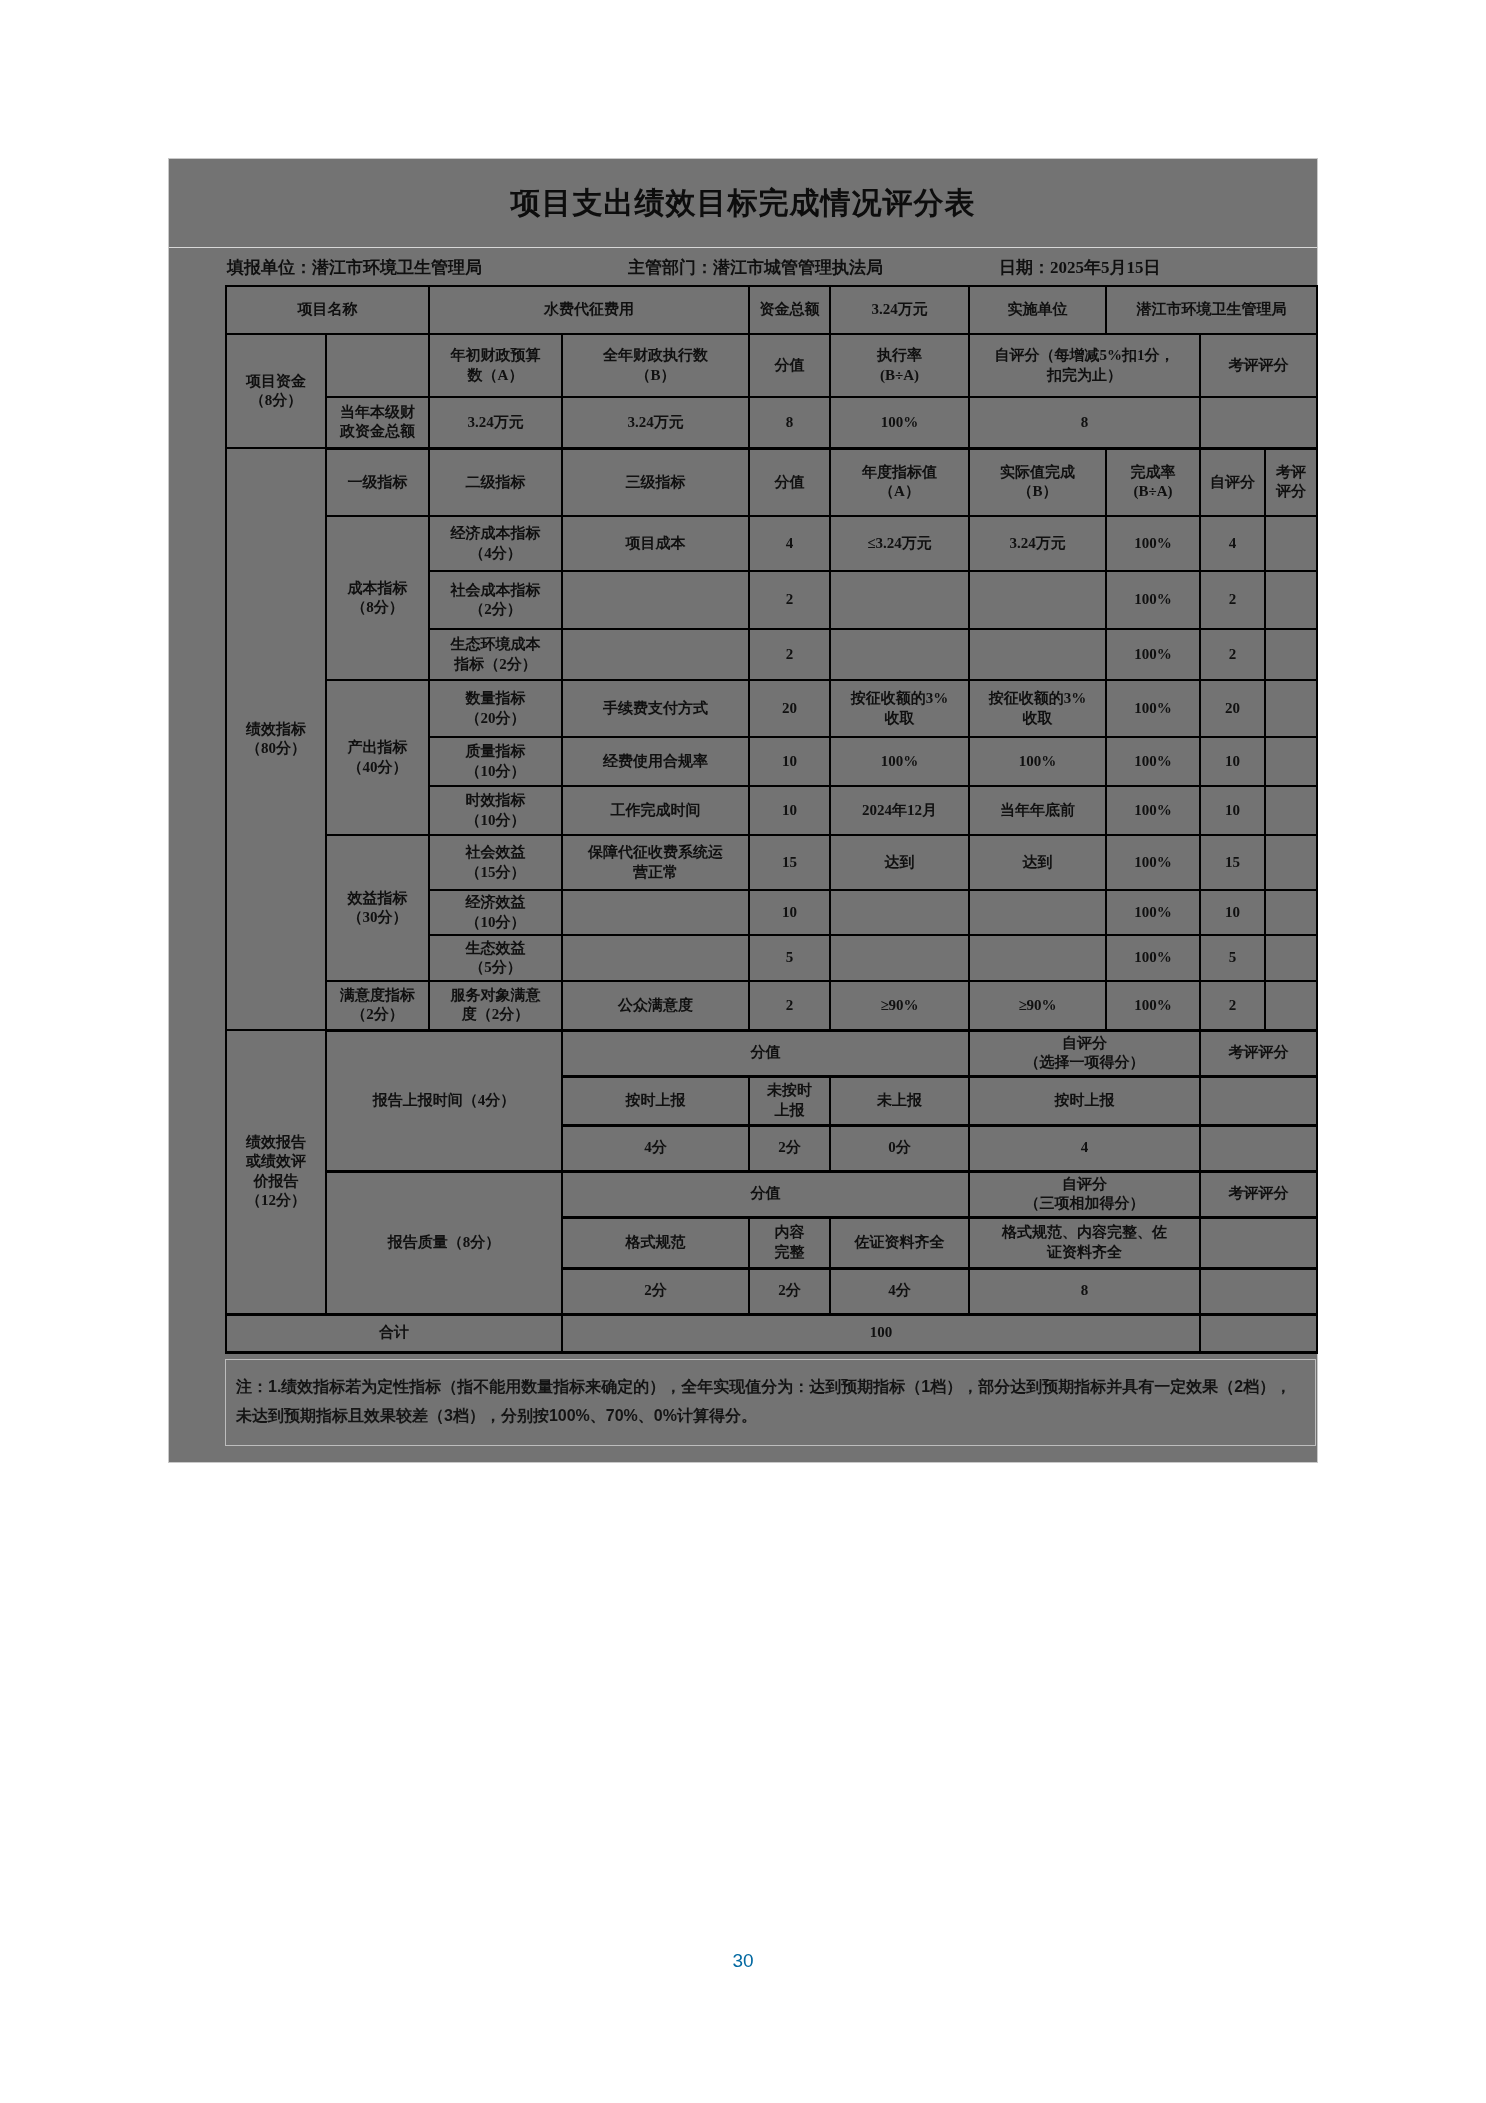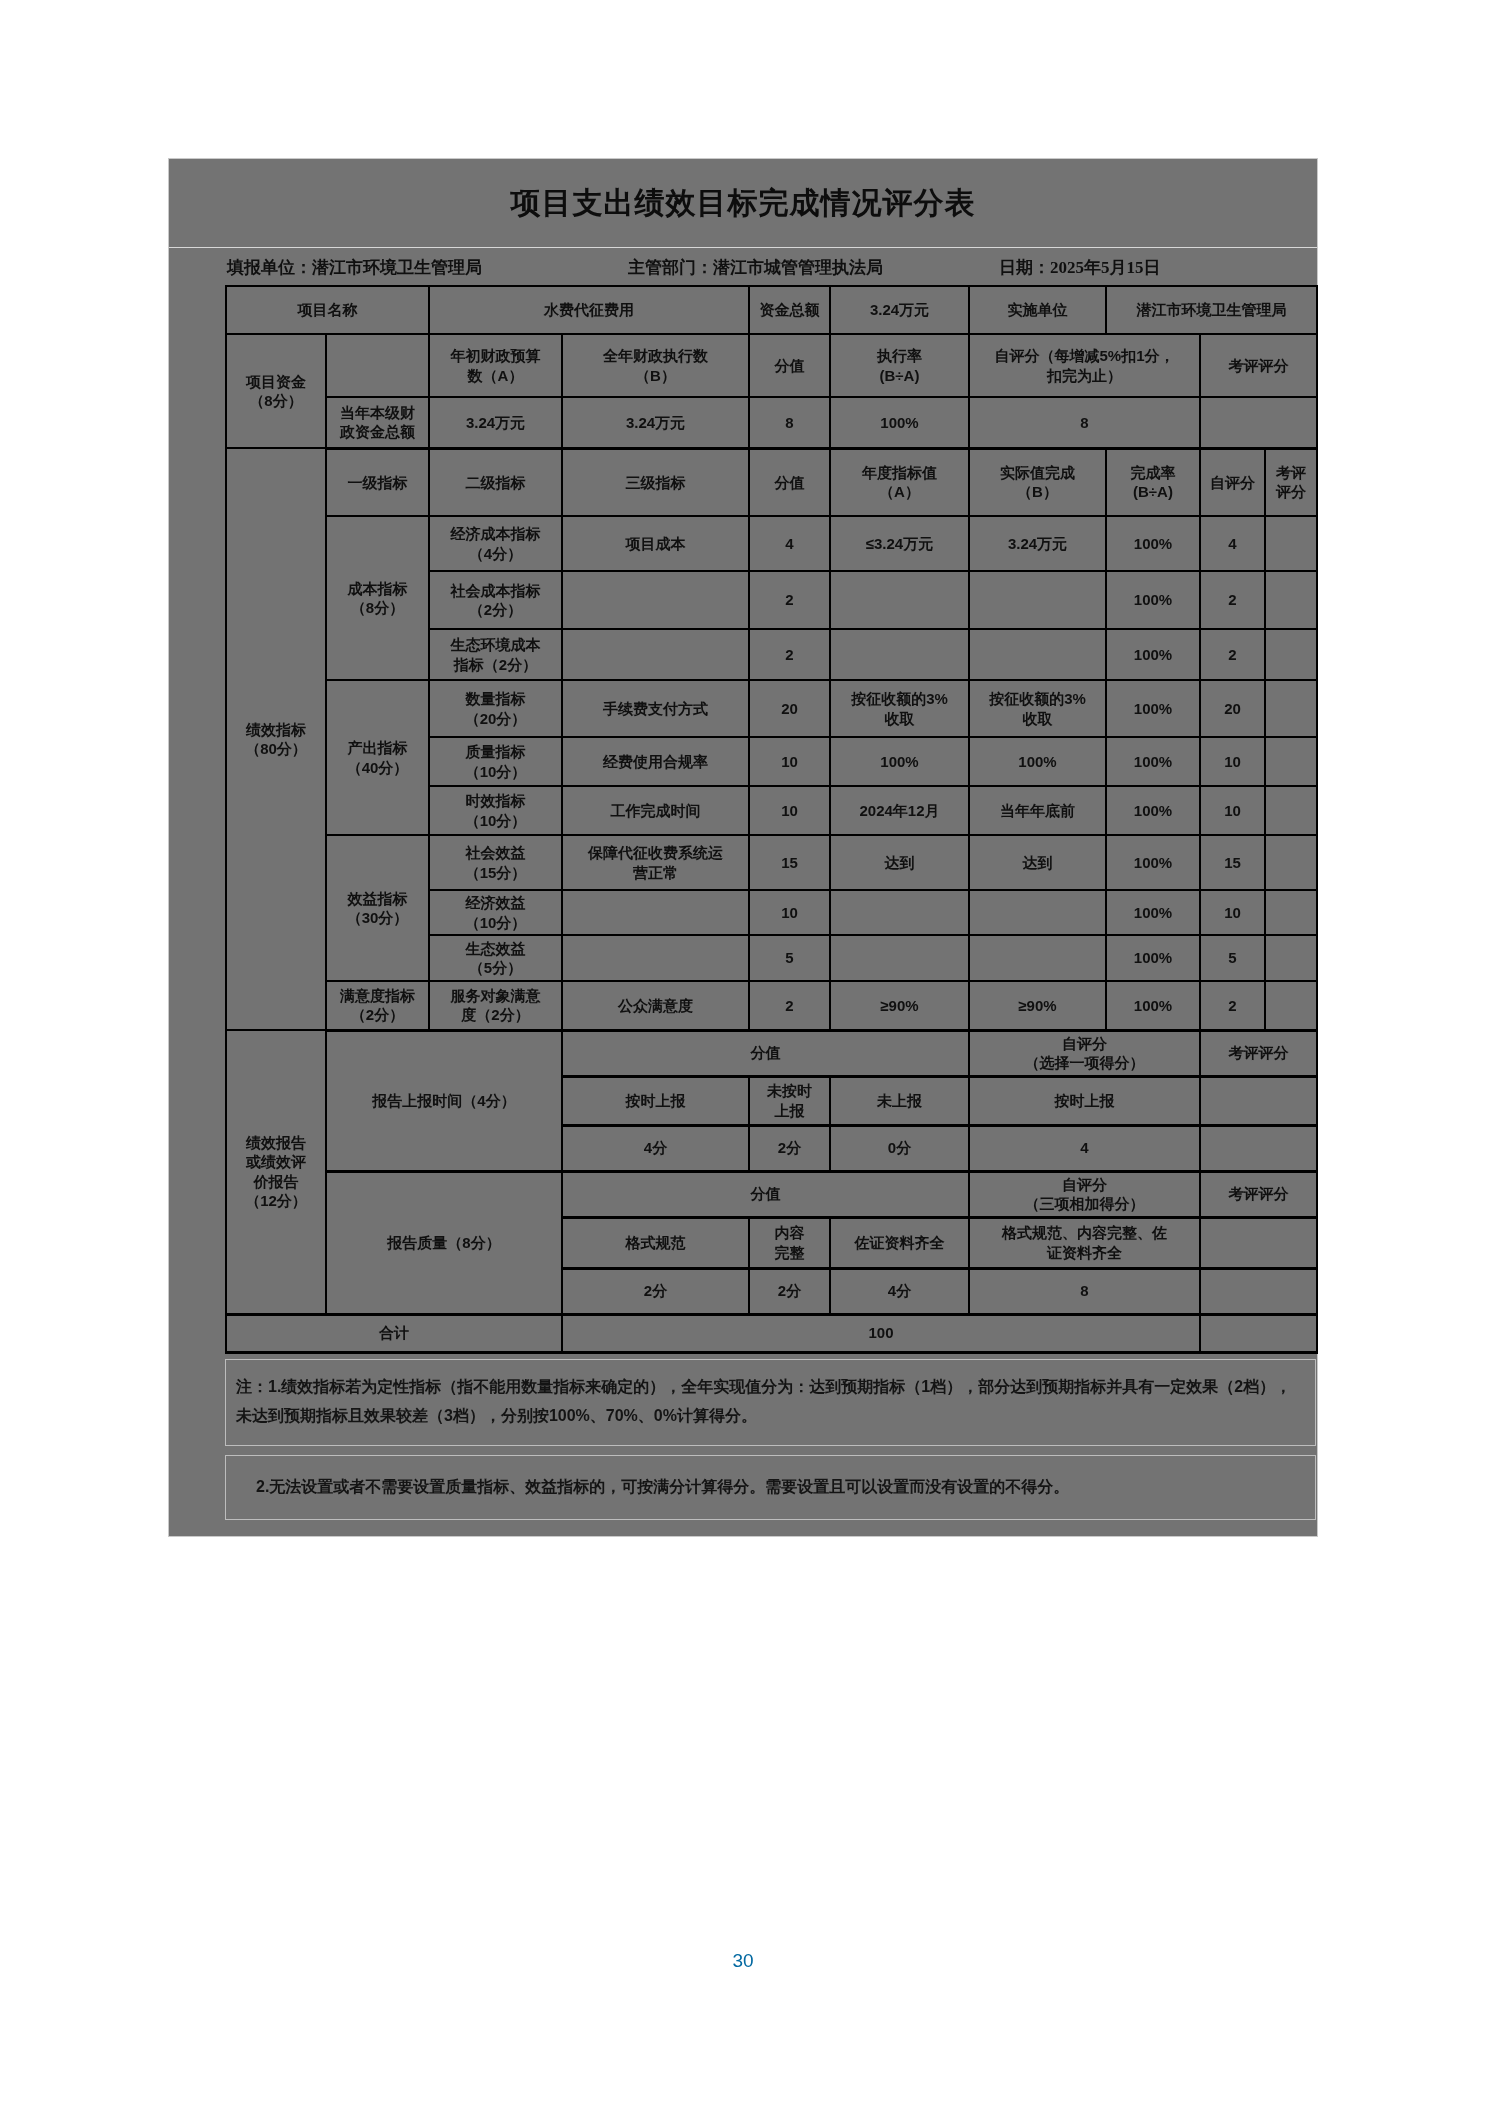--- a/index.html
+++ b/index.html
@@ -16,21 +16,21 @@
   .title{
     height:88px;line-height:88px;text-align:center;
     font-size:30px;font-weight:700;letter-spacing:1px;
     border-bottom:1px solid #d8d8d8;color:#0d0d0d;
   }
   .info{position:relative;height:37px;font-size:17px;font-weight:700;}
   .info span{position:absolute;top:8px;white-space:nowrap;}
   .i1{left:58px;} .i2{left:459px;} .i3{left:830px;font-family:Liberation Serif, serif;}
   table.main{
     margin-left:56px;width:1091px;border-collapse:collapse;table-layout:fixed;
-    font-size:15px;font-weight:600;color:#101010;border:2px solid #000;
+    font-size:15px;font-weight:600;color:#101010;border:2px solid #000;font-family:Liberation Serif, serif;
   }
   table.main td{
     border:2px solid #000;text-align:center;vertical-align:middle;
     padding:2px 3px;line-height:1.3;white-space:pre-line;overflow:hidden;
     word-break:break-all;
   }
   tr.bb3 > td{border-bottom-width:3px;}
   td.left{text-align:left;padding-left:8px;}
   .note{
     margin-left:56px;width:1091px;box-sizing:border-box;
@@ -304,16 +304,15 @@
 
     <tr style="height:38px" class="bb3">
       <td colspan="3" class="left">合计</td>
       <td colspan="5">100</td>
       <td colspan="2"></td>
     </tr>
   </tbody>
     </table>
 
   <div class="note note1">注：1.绩效指标若为定性指标（指不能用数量指标来确定的），全年实现值分为：达到预期指标（1档），部分达到预期指标并具有一定效果（2档），未达到预期指标且效果较差（3档），分别按100%、70%、0%计算得分。</div>
-  <div class="note note2">2.无法设置或者不需要设置质量指标、效益指标的，可按满分计算得分。需要设置且可以设置而没有设置的不得分。</div>
 </div>
 
 <div class="pagenum">30</div>
 
 </body></html>

